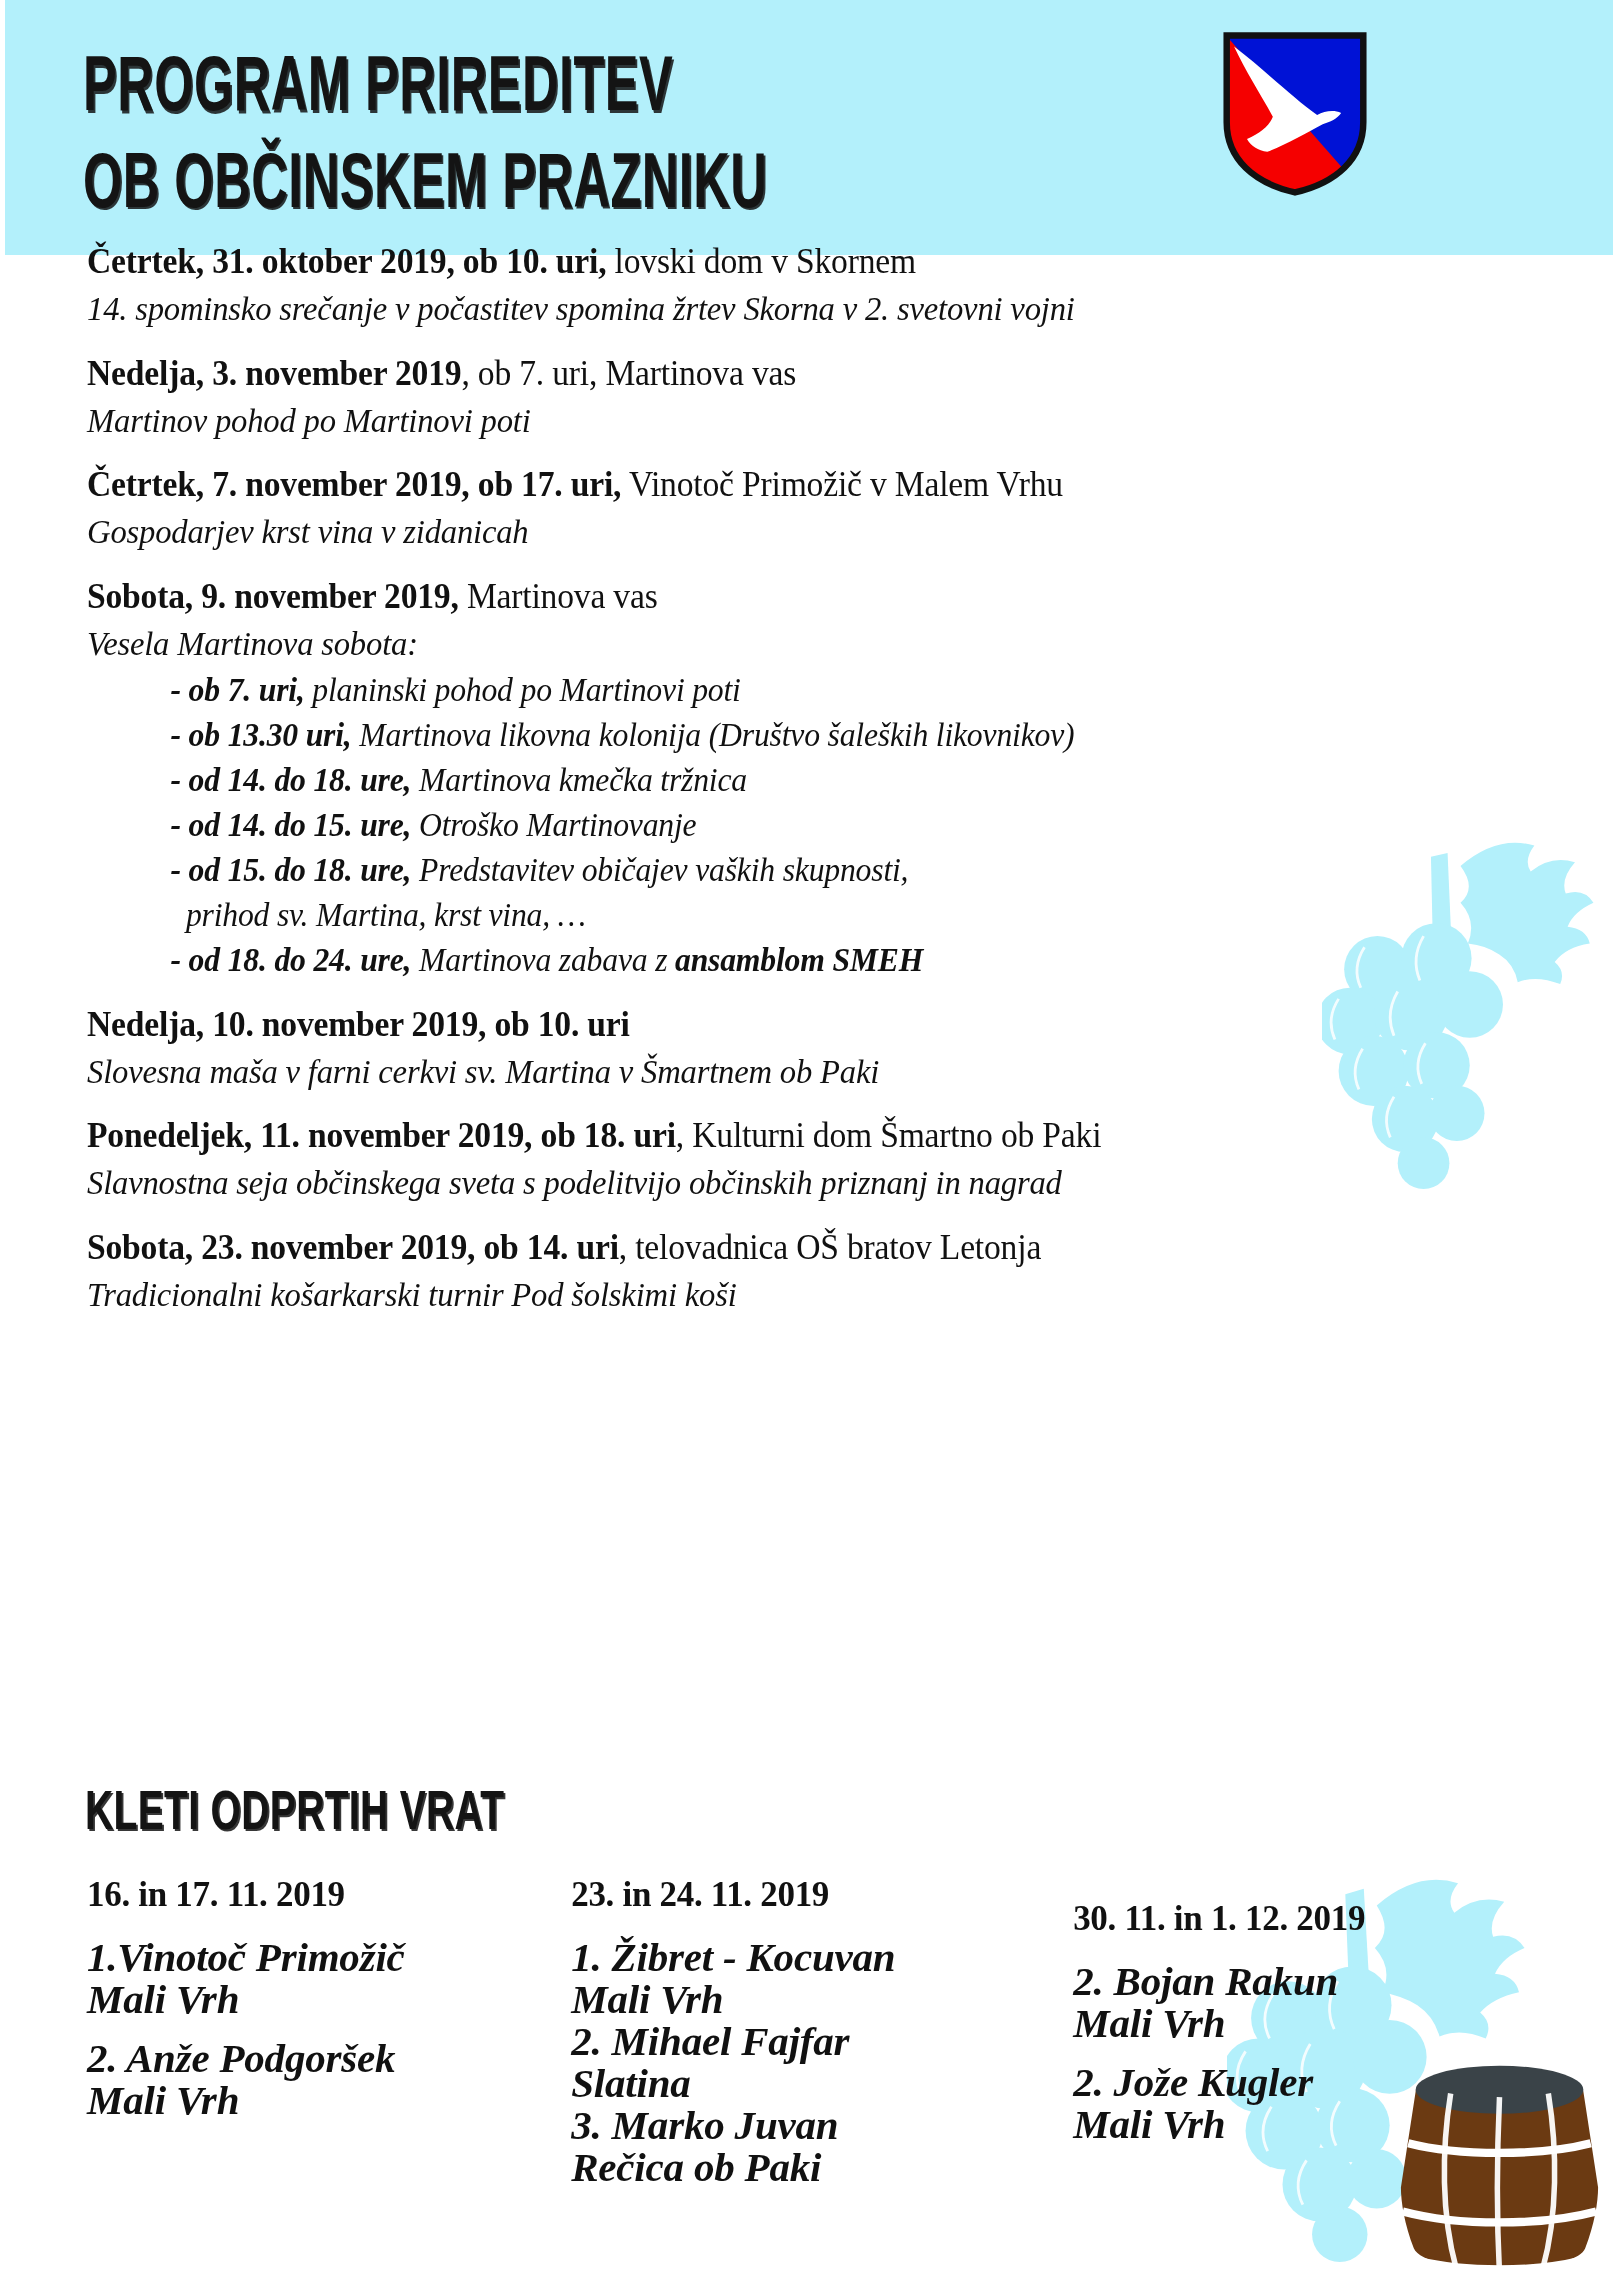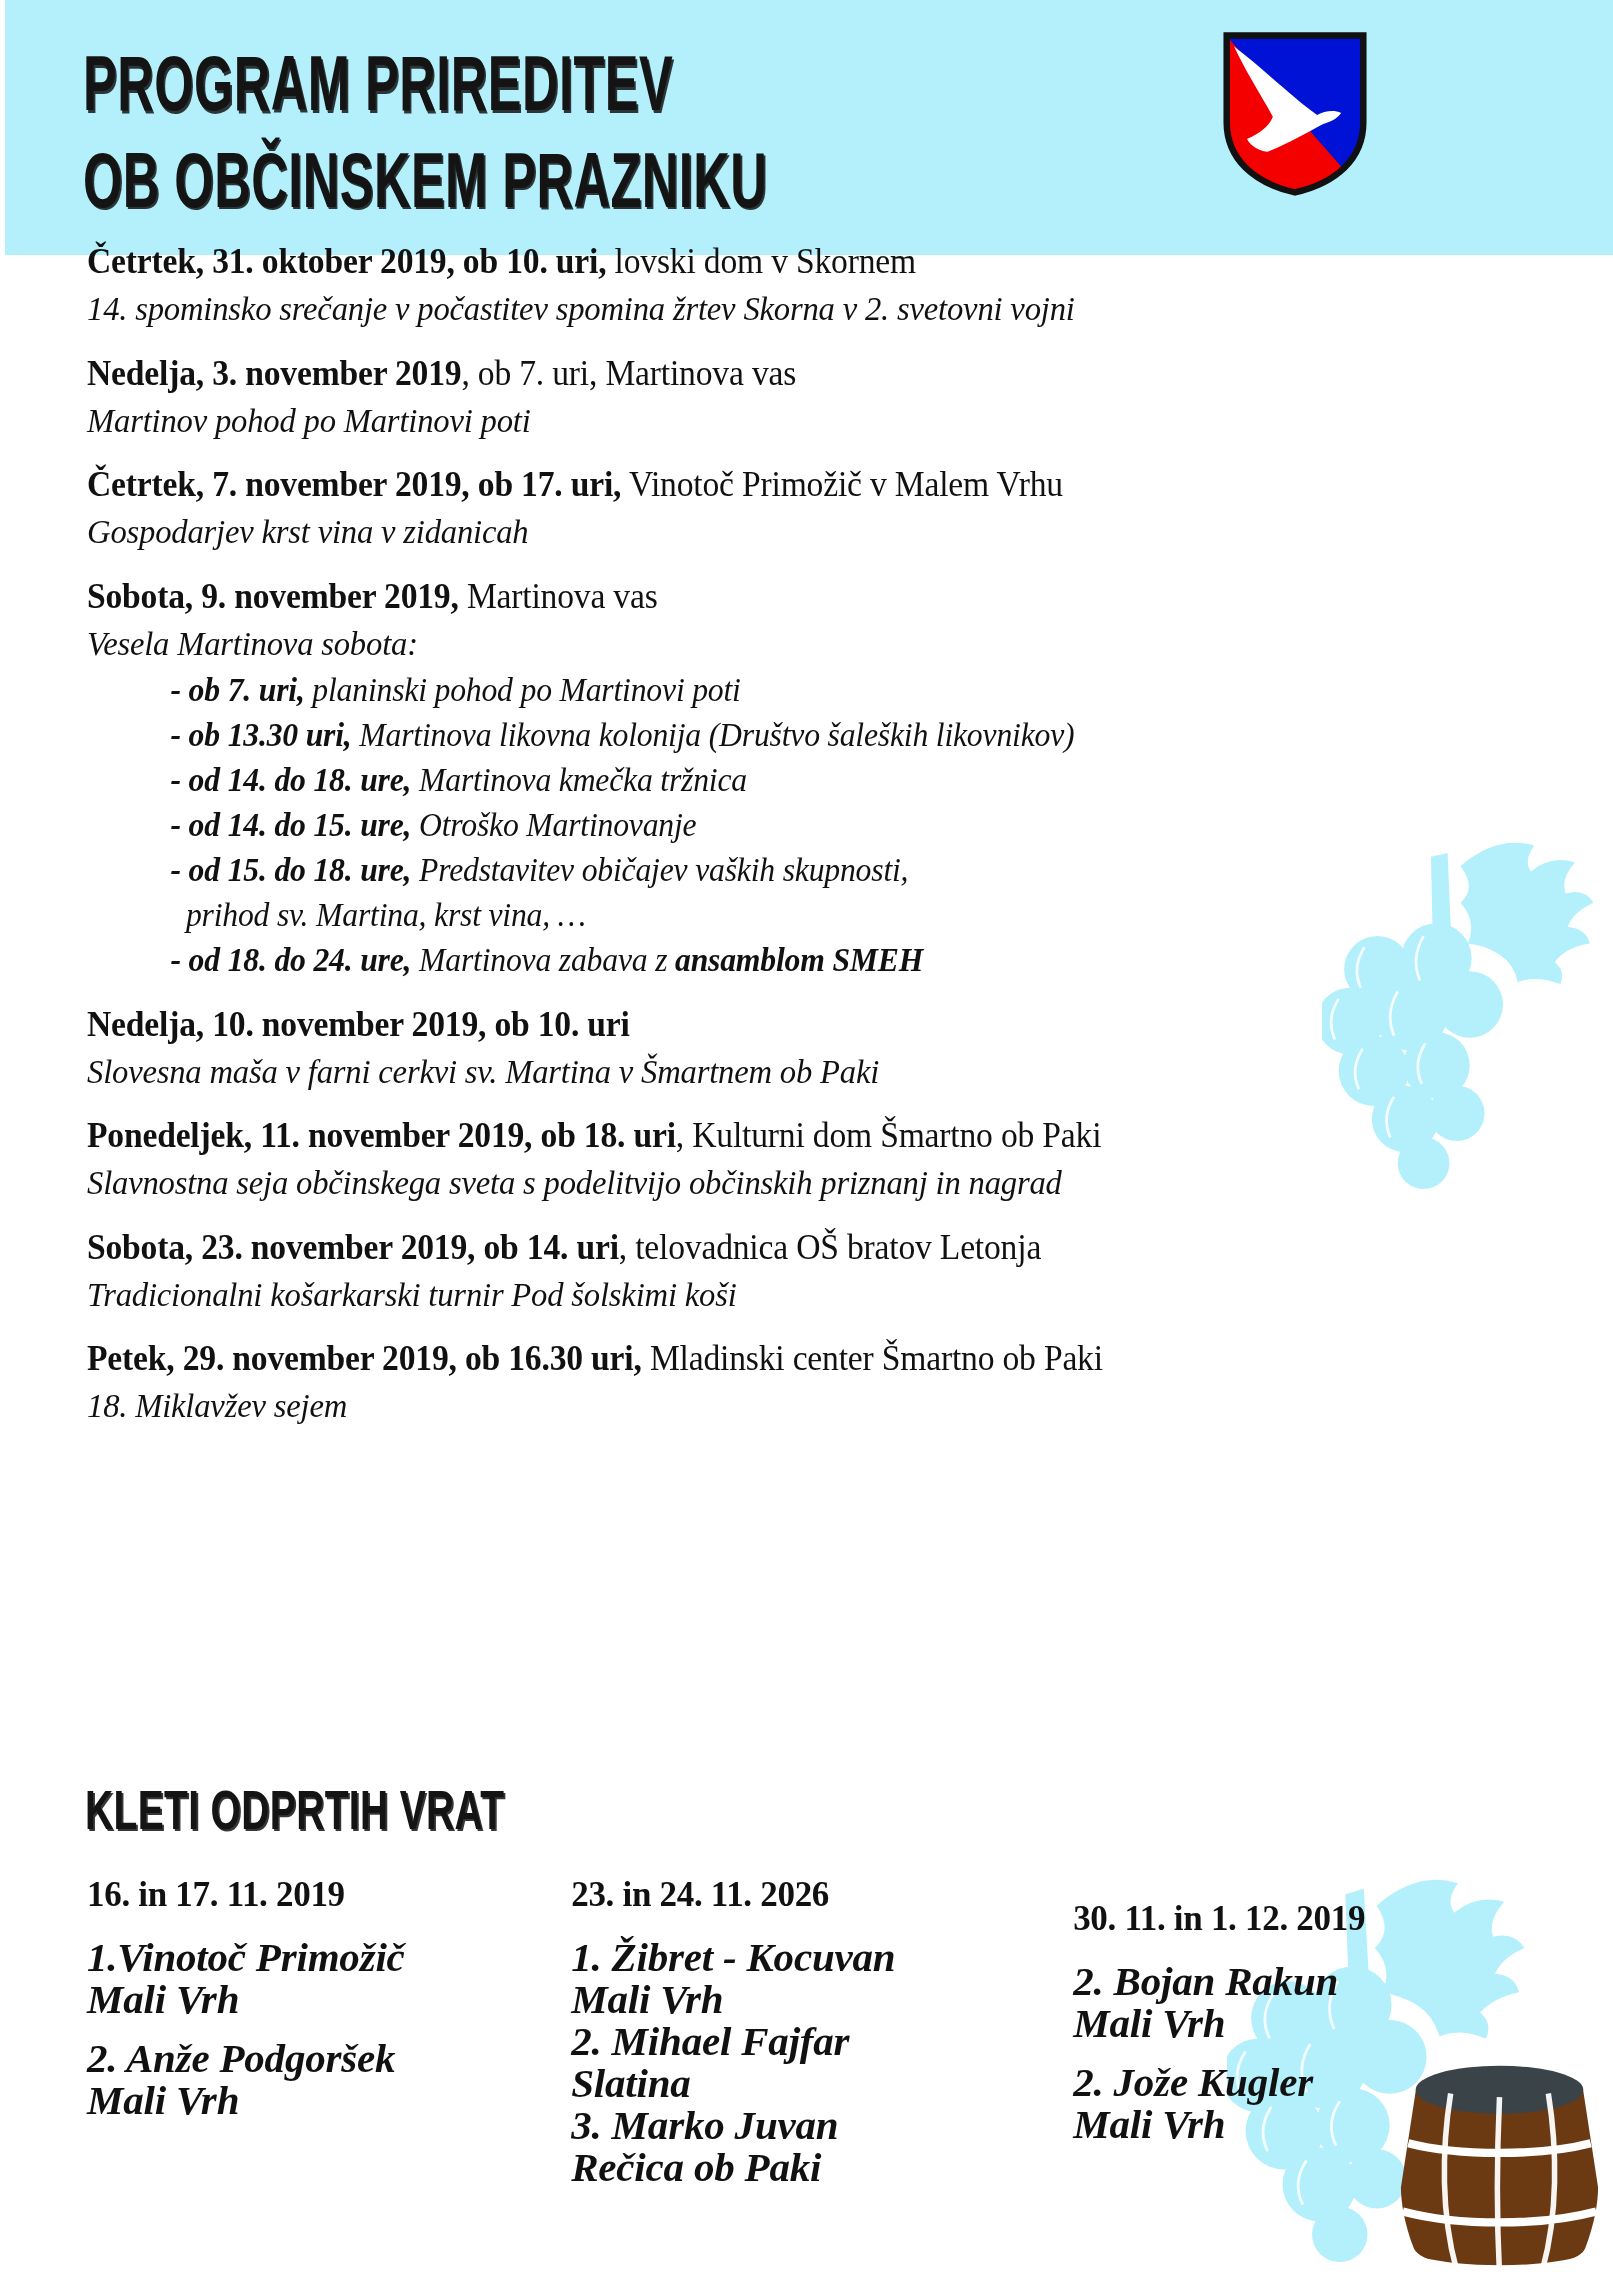--- a/index.html
+++ b/index.html
@@ -252,24 +252,20 @@
     <div class="ev-head"><b>Ponedeljek, 11. november 2019, ob 18. uri</b><span class="plain">, Kulturni dom Šmartno ob Paki</span></div>
     <div class="ev-sub">Slavnostna seja občinskega sveta s podelitvijo občinskih priznanj in nagrad</div>
   </div>
 
 
   <div class="event">
     <div class="ev-head"><b>Sobota, 23. november 2019, ob 14. uri</b><span class="plain">, telovadnica OŠ bratov Letonja</span></div>
     <div class="ev-sub">Tradicionalni košarkarski turnir Pod šolskimi koši</div>
   </div>
 
-  <div class="event">
-    <div class="ev-head"><b>Petek, 29. november 2019, ob 16.30 uri,</b><span class="plain"> Mladinski center Šmartno ob Paki</span></div>
-    <div class="ev-sub">18. Miklavžev sejem</div>
-  </div>
 
 </div>
 
 <div class="kleti-title">KLETI ODPRTIH VRAT</div>
 
 <svg class="deco deco-grapes-bot" viewBox="0 0 330 420">
   <g fill="#b3f0fb">
     <path d="M128 22 l20 -6 l6 104 l-22 6 z"></path>
     <path d="M162 34 q44 -38 88 -24 q-14 18 -4 32 q24 -20 54 -12 q-18 20 -12 38
              q22 -6 34 12 q-24 10 -32 28 q22 2 26 20 q-28 6 -42 22 q14 12 6 28
@@ -321,21 +317,21 @@
       <span class="name">1.Vinotoč Primožič</span>
       <span class="place">Mali Vrh</span>
     </div>
     <div class="cellar-entry">
       <span class="name">2. Anže Podgoršek</span>
       <span class="place">Mali Vrh</span>
     </div>
   </div>
 
   <div class="cellar-col">
-    <div class="cellar-date">23. in 24. 11. 2026</div>
+    <div class="cellar-date">23. in 24. 11. 2019</div>
     <div class="cellar-entry tight">
       <span class="name">1. Žibret - Kocuvan</span>
       <span class="place">Mali Vrh</span>
     </div>
     <div class="cellar-entry tight">
       <span class="name">2. Mihael Fajfar</span>
       <span class="place">Slatina</span>
     </div>
     <div class="cellar-entry tight">
       <span class="name">3. Marko Juvan</span>

